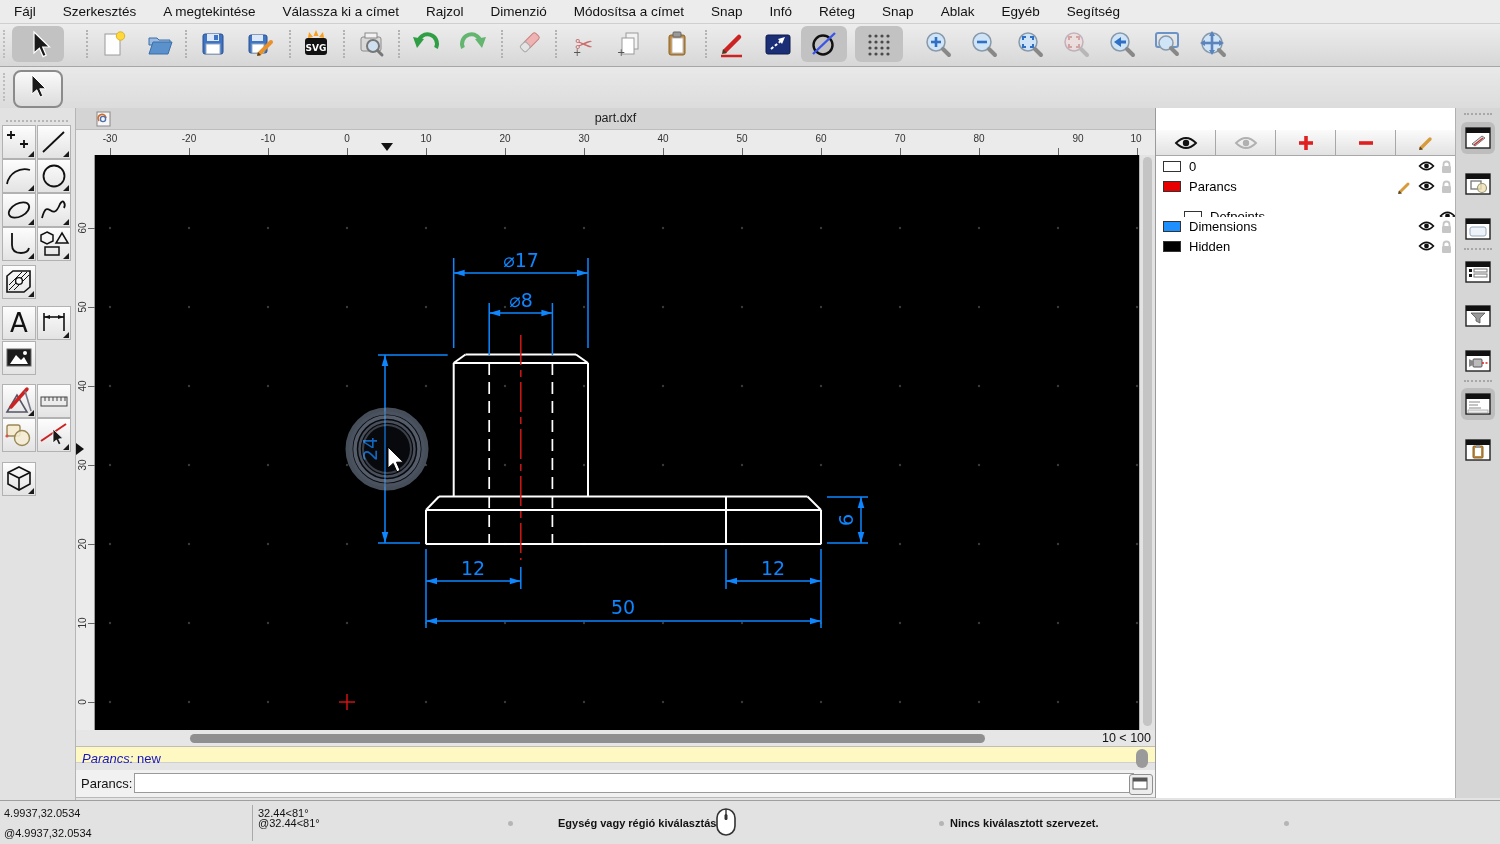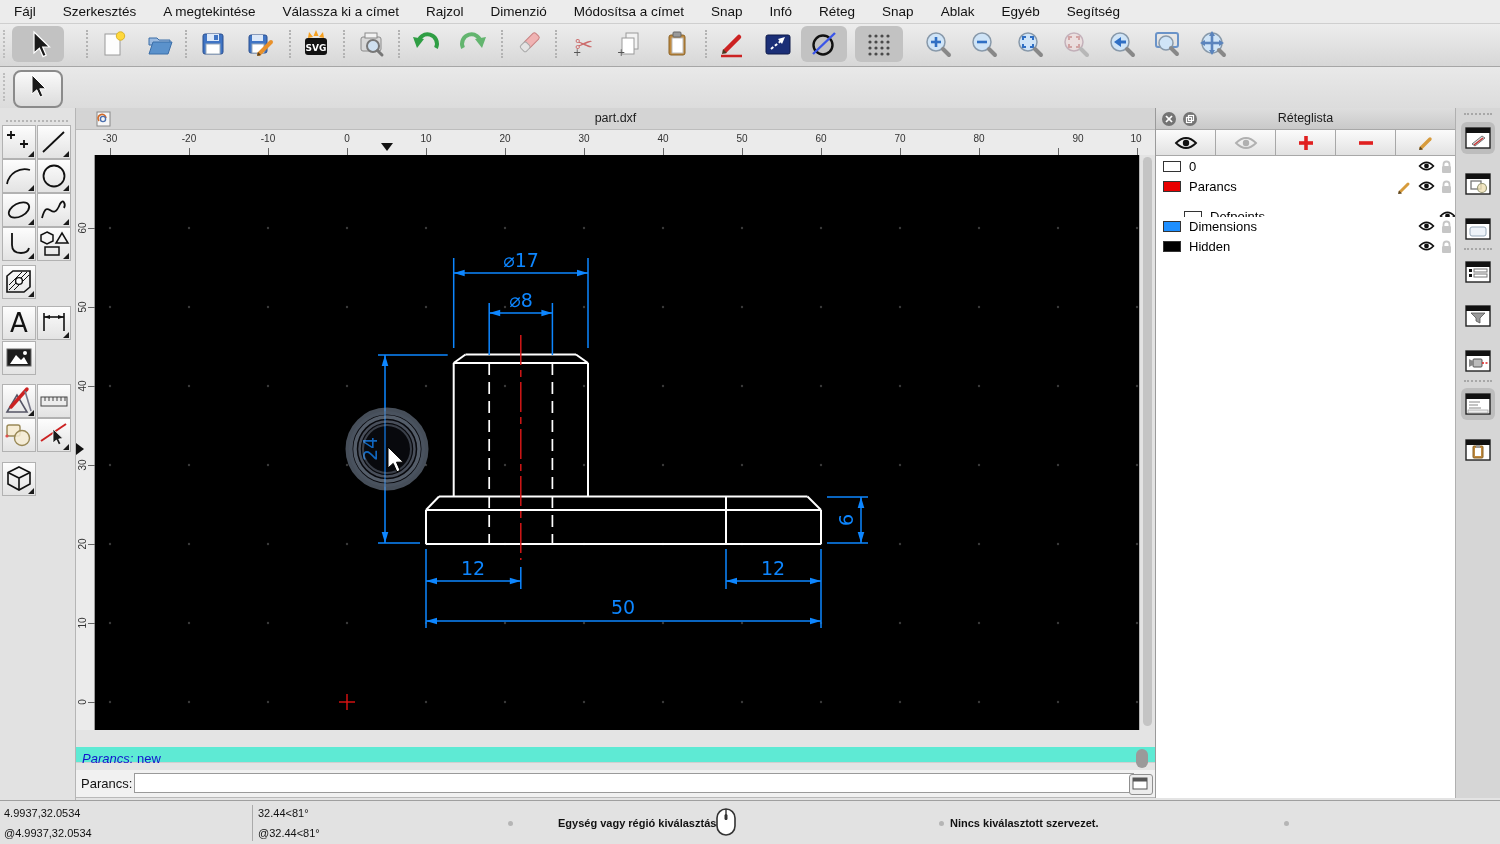--- a/index.html
+++ b/index.html
@@ -31,21 +31,21 @@
   .vruler{left:76px;top:155px;width:19px;height:575px;background:#ebebeb;border-right:1px solid #9c9c9c;box-sizing:border-box;}
   .vlab{position:absolute;left:-5px;width:24px;height:12px;transform:rotate(-90deg);font-size:10px;color:#333;text-align:center;}
   .vtick{position:absolute;left:12px;width:7px;height:1px;background:#666;}
   .canvas{left:95px;top:155px;width:1044px;height:575px;background:#000;}
   .vscroll{left:1139px;top:155px;width:16px;height:575px;background:#e3e3e3;border-left:1px solid #b4b4b4;box-sizing:border-box;}
   .vthumb{position:absolute;left:3px;top:2px;width:9px;height:569px;background:#c4c4c4;border-radius:5px;}
   .hscrollrow{left:76px;top:730px;width:1079px;height:17px;background:#e6e6e6;border-bottom:1px solid #bdbdbd;box-sizing:border-box;}
   .hthumb{position:absolute;left:114px;top:4px;width:795px;height:9px;background:#8f8f8f;border-radius:5px;}
   .gridstatus{position:absolute;right:4px;top:1px;font-size:12.5px;color:#111;}
   
-  .cmdhist{left:76px;top:747px;width:1079px;height:16px;background:#5eead4;border-bottom:1px solid #d0d0d0;box-sizing:border-box;}
+  .cmdhist{left:76px;top:747px;width:1079px;height:16px;background:#fef9c3;border-bottom:1px solid #d0d0d0;box-sizing:border-box;}
   .cmdhist .txt{position:absolute;left:6px;top:4px;font-size:13px;color:#1414cc;}
   .cmdpill{position:absolute;left:1060px;top:2px;width:12px;height:19px;background:#9a9a9a;border-radius:6px;}
   .cmdrow{left:76px;top:770px;width:1079px;height:28px;background:#f1f1f1;border-bottom:1px solid #b9b9b9;box-sizing:border-box;}
   .cmdrow label{position:absolute;left:5px;top:6px;font-size:13px;color:#111;}
   .cmdrow input{position:absolute;left:58px;top:3px;width:990px;height:18px;border:1px solid #9a9a9a;background:#fff;font-size:13px;padding:0 4px;}
   .cmdicon{position:absolute;left:1053px;top:4px;width:22px;height:19px;background:#ececec;border:1px solid #8f8f8f;border-radius:3px;}
   
   .rpanel{left:1155px;top:108px;width:300px;height:690px;background:#fff;border-left:1px solid #9a9a9a;box-sizing:border-box;}
   .ptitle{position:absolute;left:0;top:0;width:100%;height:22px;background:linear-gradient(#dedede,#c9c9c9);border-bottom:1px solid #a8a8a8;box-sizing:border-box;}
   .ptitle .t{position:absolute;width:100%;text-align:center;top:3px;font-size:12.5px;color:#1a1a1a;}
@@ -704,52 +704,41 @@
 
       <g transform="translate(293,292)">
         <path d="M0,0 L0,21 L5.2,16.4 L8.9,24.8 L12.1,23.4 L8.5,15.2 L15.4,15.2 Z" fill="#fff" stroke="#000" stroke-width="1"></path>
       </g>
     </svg>
   </div>
 
   <div class="abs vscroll">
       <div class="vthumb"></div>
     </div>
+  <div class="abs hscrollrow">
+    <div class="hthumb"></div>
+    <div class="gridstatus">10 &lt; 100</div>
+  </div>
 
   <div class="abs cmdhist">
     <div class="txt"><i>Parancs:</i>&nbsp;<span>new</span></div>
     <div class="cmdpill"></div>
   </div>
   <div class="abs cmdrow">
     <label>Parancs:</label>
     <input type="text" value="" style="">
     <div class="cmdicon">
       <svg width="20" height="17">
           <rect x="3" y="3" width="14" height="11" fill="#fff" stroke="#555"></rect>
           <rect x="3" y="3" width="14" height="3.5" fill="#555"></rect>
         </svg>
     </div>
   </div>
 
   <div class="abs rpanel">
-    <div class="ptitle">
-      <div class="pbtn" style="left:6px;">
-        <svg width="14" height="14">
-            <line x1="4" y1="4" x2="10" y2="10" stroke="#fff" stroke-width="1.7"></line>
-            <line x1="10" y1="4" x2="4" y2="10" stroke="#fff" stroke-width="1.7"></line>
-          </svg>
-      </div>
-      <div class="pbtn" style="left:27px;">
-        <svg width="14" height="14">
-            <rect x="5.5" y="3.5" width="5" height="5" fill="none" stroke="#fff" stroke-width="1.2"></rect>
-            <rect x="3.5" y="5.5" width="5" height="5" fill="none" stroke="#fff" stroke-width="1.2"></rect>
-          </svg>
-      </div>
-      <div class="t">Réteglista</div>
-    </div>
     <div class="ptools">
       <div class="ptool">
         <svg width="24" height="16">
             <path d="M2,8 Q12,-2 22,8 Q12,18 2,8 Z" fill="none" stroke="#111" stroke-width="1.8"></path>
             <circle cx="12" cy="8" r="3.2" fill="#111"></circle>
           </svg>
       </div>
       <div class="ptool">
         <svg width="24" height="16">
             <path d="M2,8 Q12,-2 22,8 Q12,18 2,8 Z" fill="none" stroke="#b0b0b0" stroke-width="1.8"></path>
@@ -919,21 +908,21 @@
           <rect x="12" y="7" width="4" height="3" fill="#999"></rect>
         </svg>
     </div>
   </div>
 
   <div class="abs statusbar">
     <div class="abs" style="left:4px;top:6px;text-align:center;">4.9937,32.0534</div>
     <div class="abs" style="left:4px;top:26px;">@4.9937,32.0534</div>
     <div class="abs" style="left:252px;top:4px;width:1px;height:36px;background:#aaa;"></div>
     <div class="abs" style="left:258px;top:6px;">32.44&lt;81°</div>
-    <div class="abs" style="left:258px;top:26px;text-align:right;">@32.44&lt;81°</div>
+    <div class="abs" style="left:258px;top:16px;text-align:right;">@32.44&lt;81°</div>
     <div class="sdot" style="left:508px;top:20px;"></div>
     <div class="abs" style="left:558px;top:16px;font-weight:bold;font-size:11px;">Egység vagy régió kiválasztása</div>
     <svg class="abs" style="left:714px;top:6px;" width="24" height="30">
       <rect x="3" y="2" width="18" height="26" rx="9" fill="#fff" stroke="#333" stroke-width="1.6"></rect>
       <line x1="12" y1="2" x2="12" y2="13" stroke="#333" stroke-width="1.4"></line>
       <rect x="10.5" y="7" width="3" height="6" rx="1.5" fill="#333"></rect>
     </svg>
     <div class="sdot" style="left:939px;top:20px;"></div>
     <div class="abs" style="left:950px;top:16px;font-weight:bold;font-size:11px;">Nincs kiválasztott szervezet.</div>
     <div class="sdot" style="left:1284px;top:20px;"></div>

